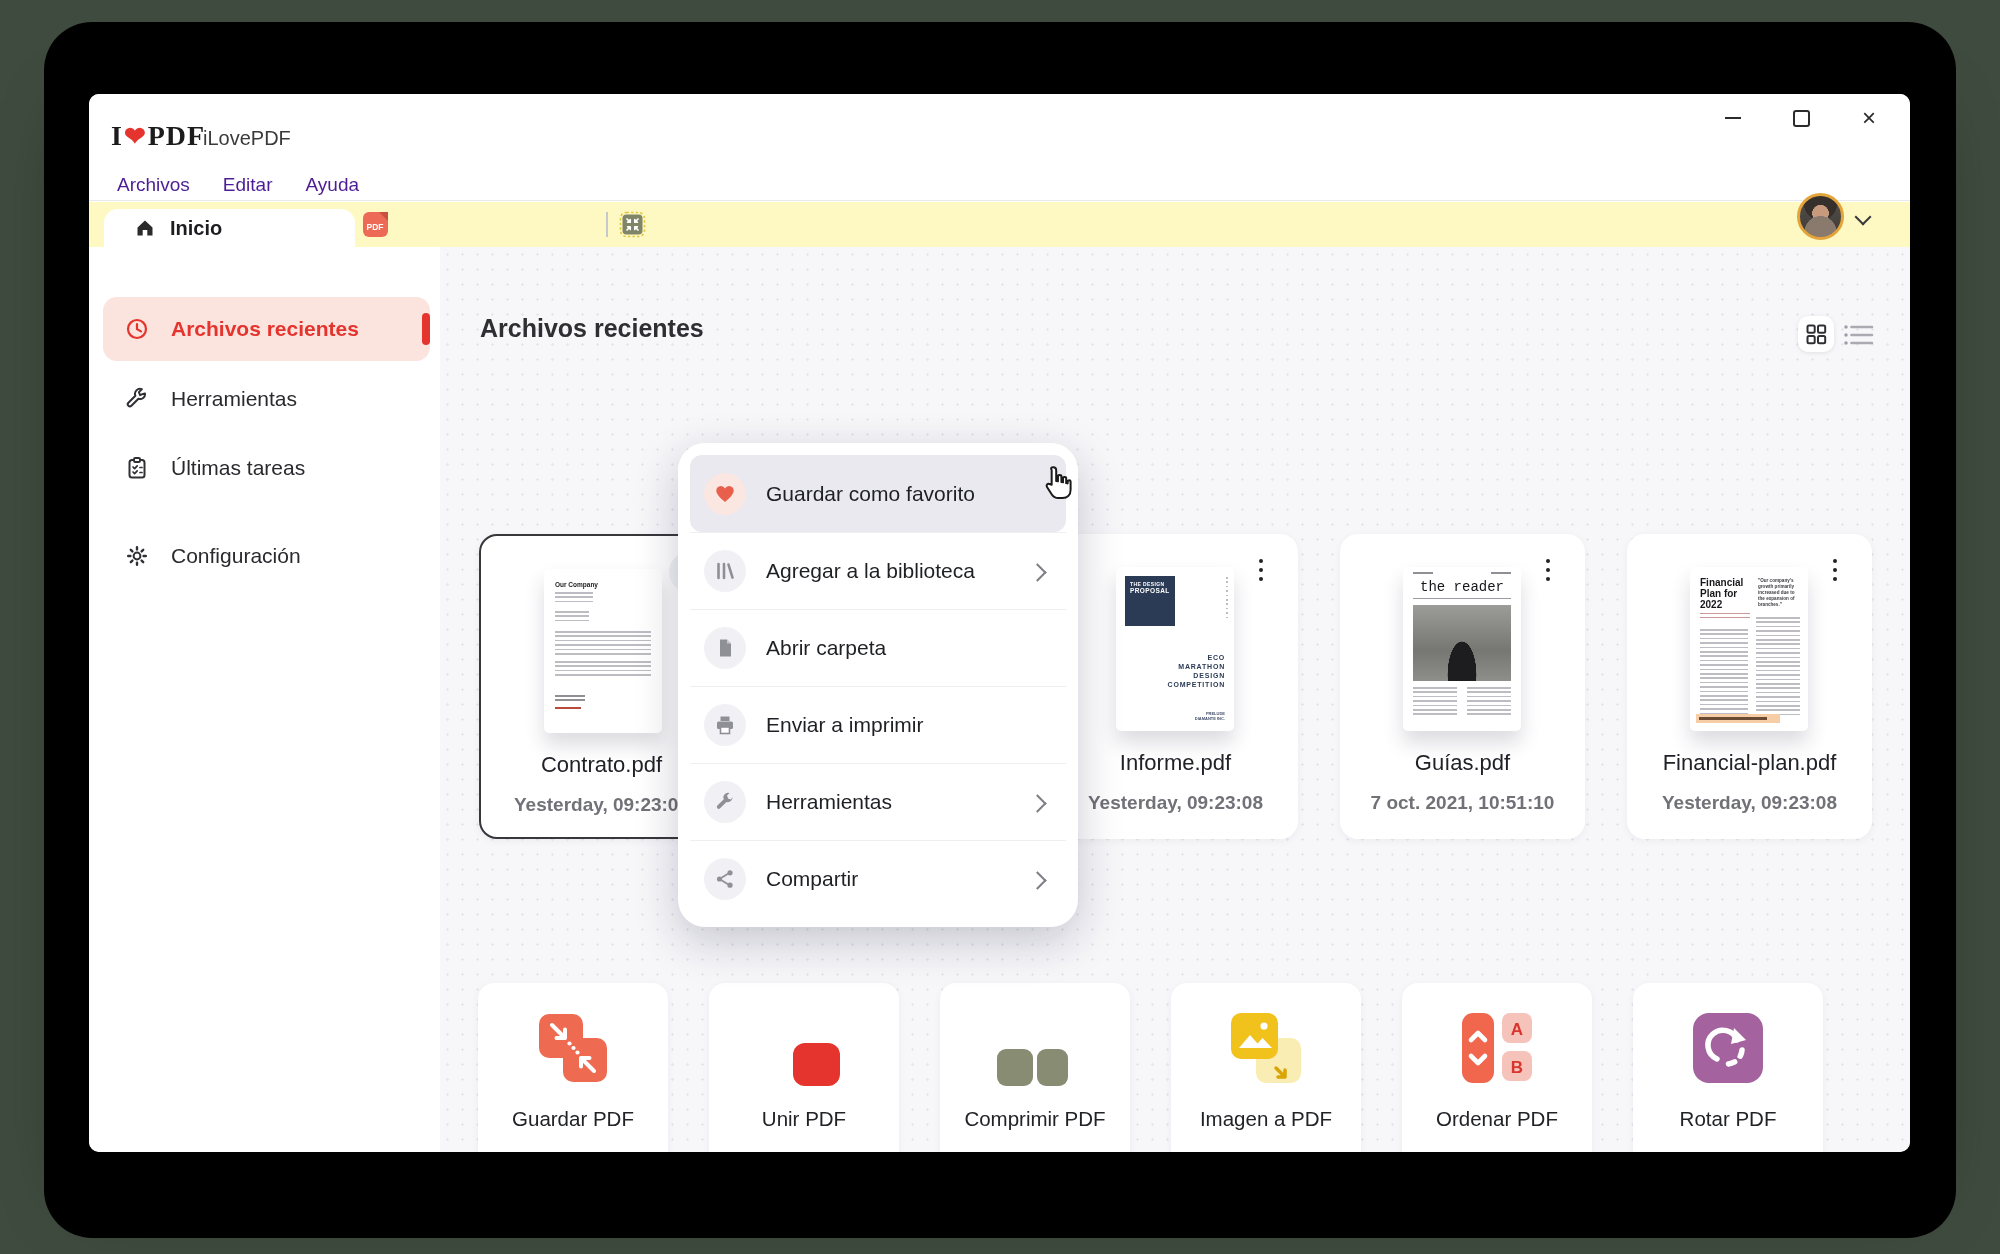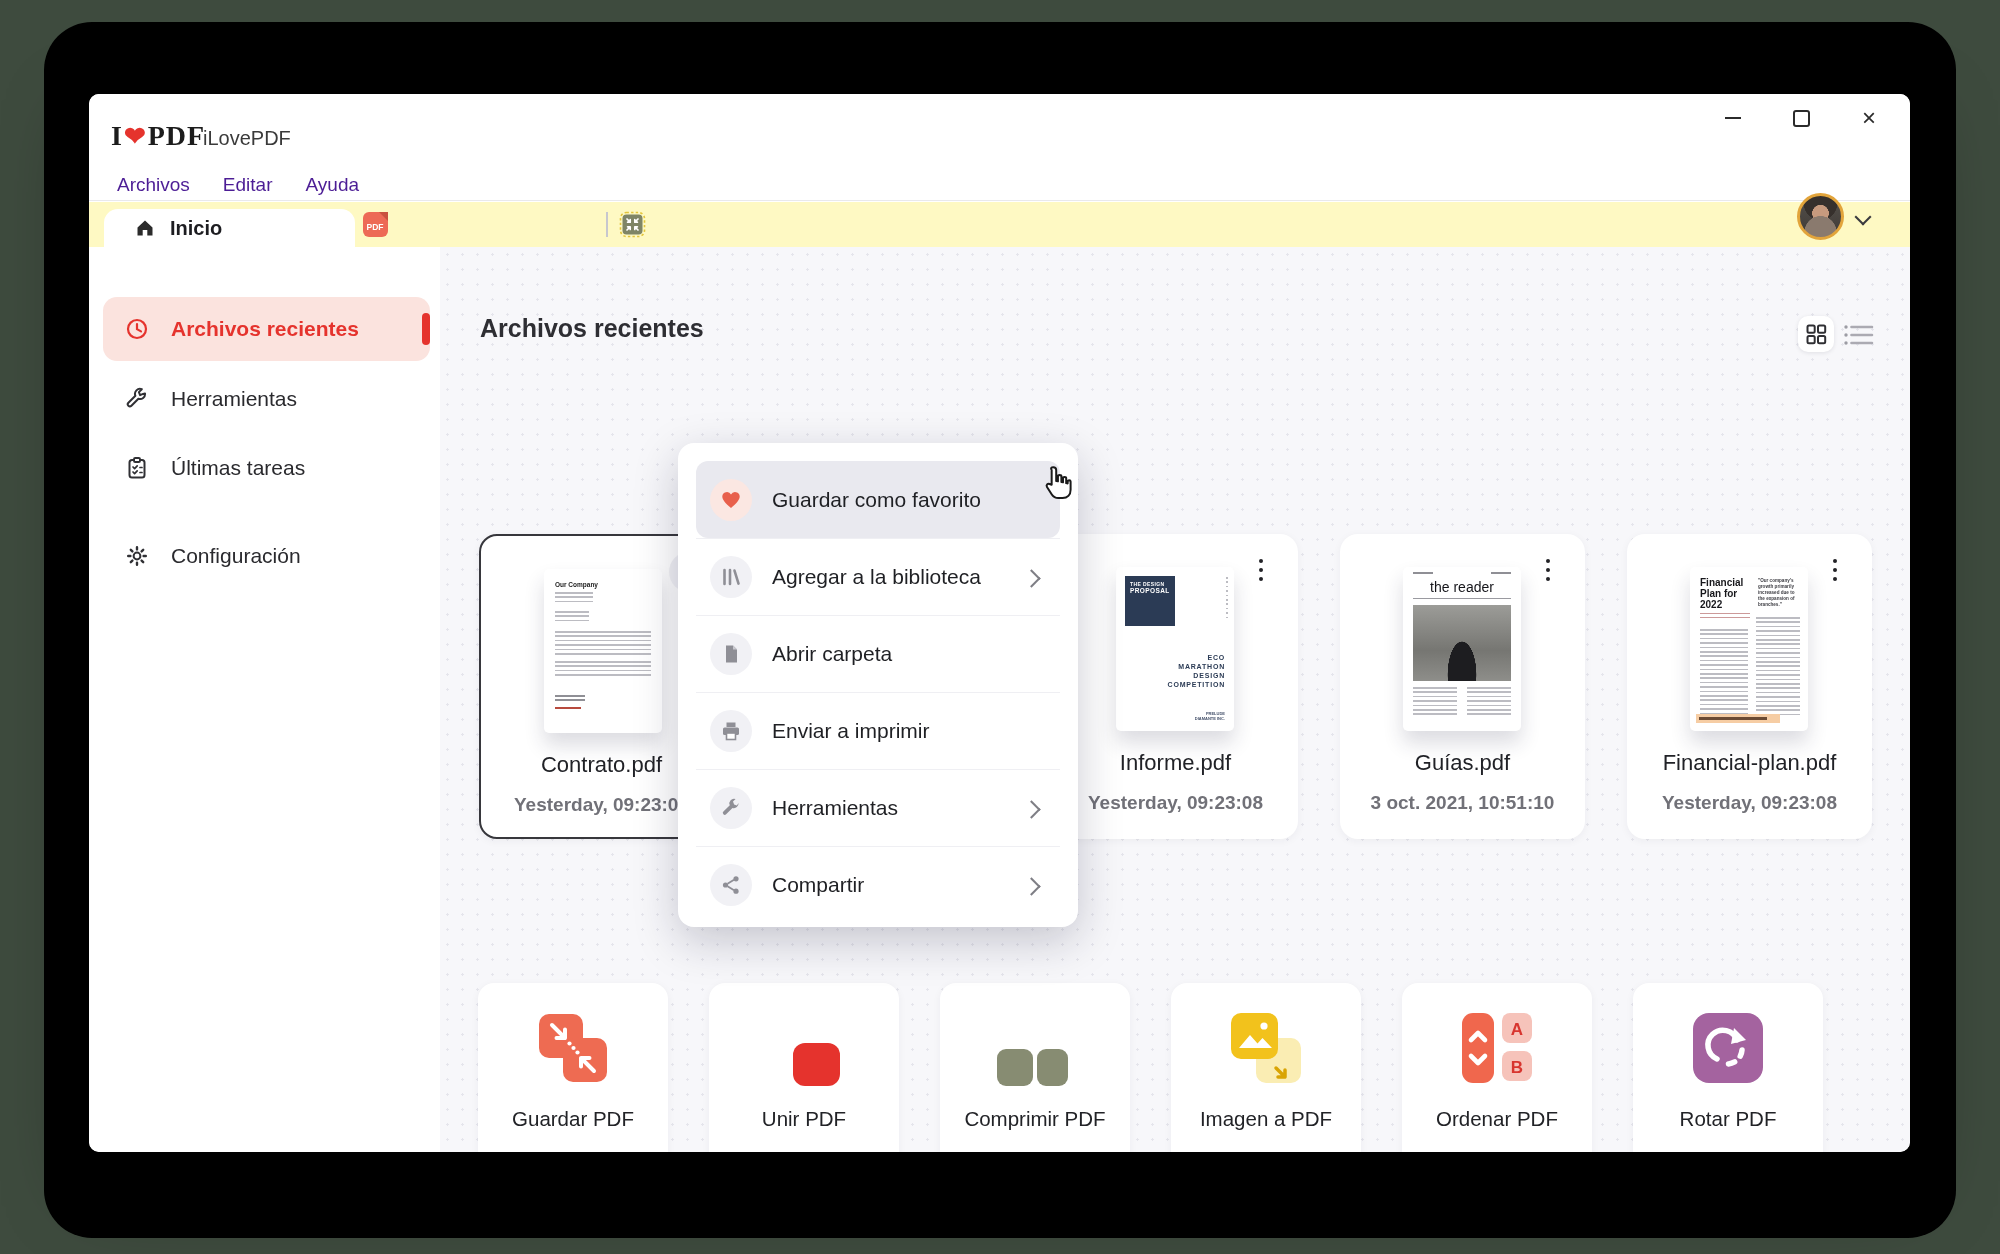--- a/index.html
+++ b/index.html
@@ -78,21 +78,21 @@
   
   .ct-title{position:absolute;left:11px;top:12px;font-size:6.5px;font-weight:bold;color:#222;}
   
   .inf-block{position:absolute;left:9px;top:9px;width:50px;height:50px;background:#2B3B55;color:#fff;
              font-size:5px;font-weight:bold;padding:5px;box-sizing:border-box;line-height:6.5px;letter-spacing:.4px;}
   .inf-eco{position:absolute;right:9px;top:86px;text-align:right;font-size:7px;font-weight:bold;color:#2B3B55;
            line-height:9px;letter-spacing:.8px;}
   .inf-foot{position:absolute;right:9px;bottom:10px;text-align:right;font-size:4px;font-weight:bold;color:#44506a;line-height:5px;}
   
   .gr-title{position:absolute;left:0;top:12px;width:100%;text-align:center;
-            font-family:Liberation Sans, sans-serif;font-size:14px;color:#15151a;}
+            font-family:Liberation Mono, monospace;font-size:14px;color:#15151a;}
   .gr-rule{position:absolute;left:10px;top:31px;width:98px;height:1px;background:#9a9aa0;}
   .gr-photo{position:absolute;left:10px;top:38px;width:98px;height:76px;
             background:radial-gradient(ellipse 26px 60px at 50% 92%, #1d1d20 0 55%, transparent 56%),
                        linear-gradient(180deg,#9c9c98 0,#767672 60%,#8e8e8a 100%);}
   .gr-cols{position:absolute;left:10px;top:120px;width:44px;height:30px;}
   .gr-cols2{position:absolute;left:64px;top:120px;width:44px;height:30px;}
   
   .fin-title{position:absolute;left:10px;top:10px;width:52px;font-size:10px;font-weight:bold;color:#17171b;line-height:11px;}
   .fin-quote{position:absolute;left:68px;top:11px;width:42px;font-size:4.6px;font-weight:bold;color:#3c3c42;line-height:6px;}
   .fin-sub{position:absolute;left:10px;top:46px;width:50px;height:8px;}
@@ -108,22 +108,22 @@
   .tk-bc{position:absolute;left:42px;top:8px;width:62px;height:22px;
          background:repeating-linear-gradient(90deg,#1d1d1f 0 2px,transparent 2px 4.5px,#1d1d1f 4.5px 5.5px,transparent 5.5px 9px);}
 
   
   .tcard{position:absolute;top:736px;width:190px;height:192px;background:#fff;border-radius:16px;
          box-shadow:0 2px 8px rgba(30,30,60,.05);}
   .ticon{position:absolute;left:60px;top:30px;width:70px;height:70px;}
   .tlabel{position:absolute;left:0;top:124px;width:100%;text-align:center;font-size:20.5px;color:#222327;}
 
   
-  .cmenu{position:absolute;left:589px;top:349px;width:400px;height:484px;background:#fff;border-radius:16px;
-         box-shadow:0 14px 45px rgba(20,20,50,.22);padding:18px;box-sizing:border-box;z-index:20;}
+  .cmenu{position:absolute;left:589px;top:349px;width:400px;height:484px;background:#fff;border-radius:27px;
+         box-shadow:0 14px 45px rgba(20,20,50,.22);padding:12px;box-sizing:border-box;z-index:20;}
   .citem{position:relative;height:77px;display:flex;align-items:center;padding:0 14px;box-sizing:border-box;}
   .citem + .citem{border-top:1px solid #EFEFF3;}
   .citem.hl{background:#E9E9EF;border-radius:12px;}
   .chip{width:42px;height:42px;border-radius:50%;background:#F1F1F5;display:flex;align-items:center;
         justify-content:center;margin-right:20px;flex:none;}
   .chip.pink{background:#FBE7E2;}
   .clabel{font-size:21px;color:#1f2024;}
   .cchev{position:absolute;right:22px;top:33px;width:11px;height:11px;border-top:2.4px solid #7e7e85;
          border-right:2.4px solid #7e7e85;transform:rotate(45deg);}
   .cursor{position:absolute;left:952px;top:371px;z-index:40;}
@@ -304,21 +304,21 @@
           <div class="gr-photo"></div>
           <div class="gr-cols tl"></div>
           <div class="gr-cols2 tl"></div>
         </div>
         <div class="kebab">
             <i></i>
             <i></i>
             <i></i>
           </div>
         <div class="fname">Guías.pdf</div>
-        <div class="fdate">3 oct. 2021, 10:51:10</div>
+        <div class="fdate">7 oct. 2021, 10:51:10</div>
       </div>
 
       <div class="fcard" style="left:1187px;">
         <div class="page">
           <div class="fin-title">Financial Plan for 2022</div>
           <div class="fin-quote">"Our company's growth primarily increased due to the expansion of branches."</div>
           <div class="fin-sub" style="background-image:repeating-linear-gradient(to bottom,#c99 0 1.4px,transparent 1.4px 4px);"></div>
           <div class="fin-colL tl"></div>
           <div class="fin-colR tl"></div>
           <div class="fin-bar">

